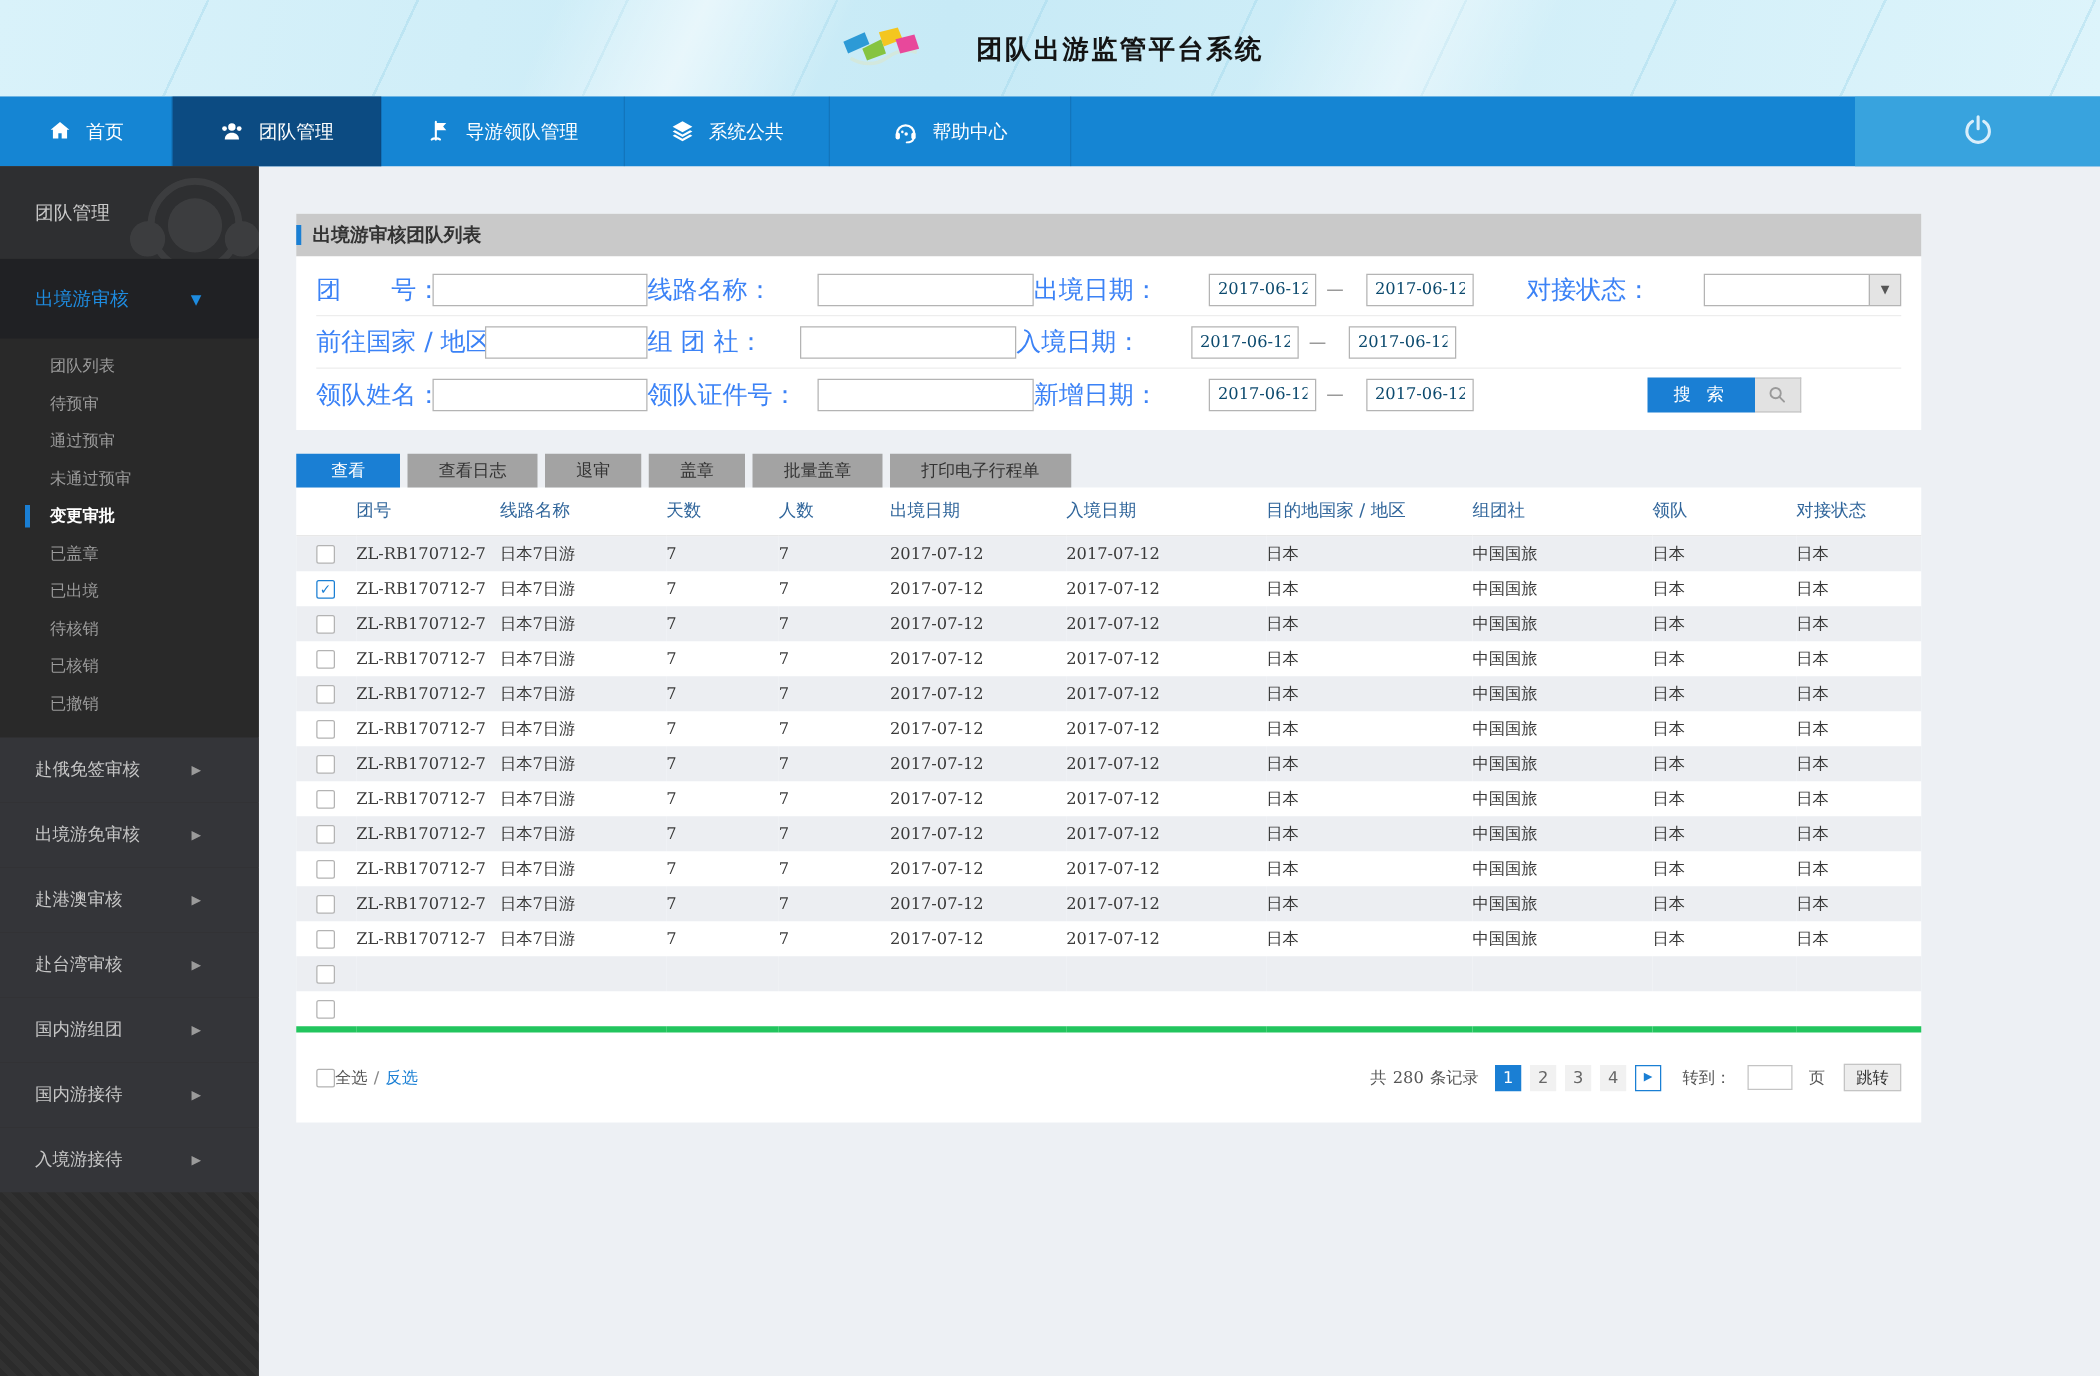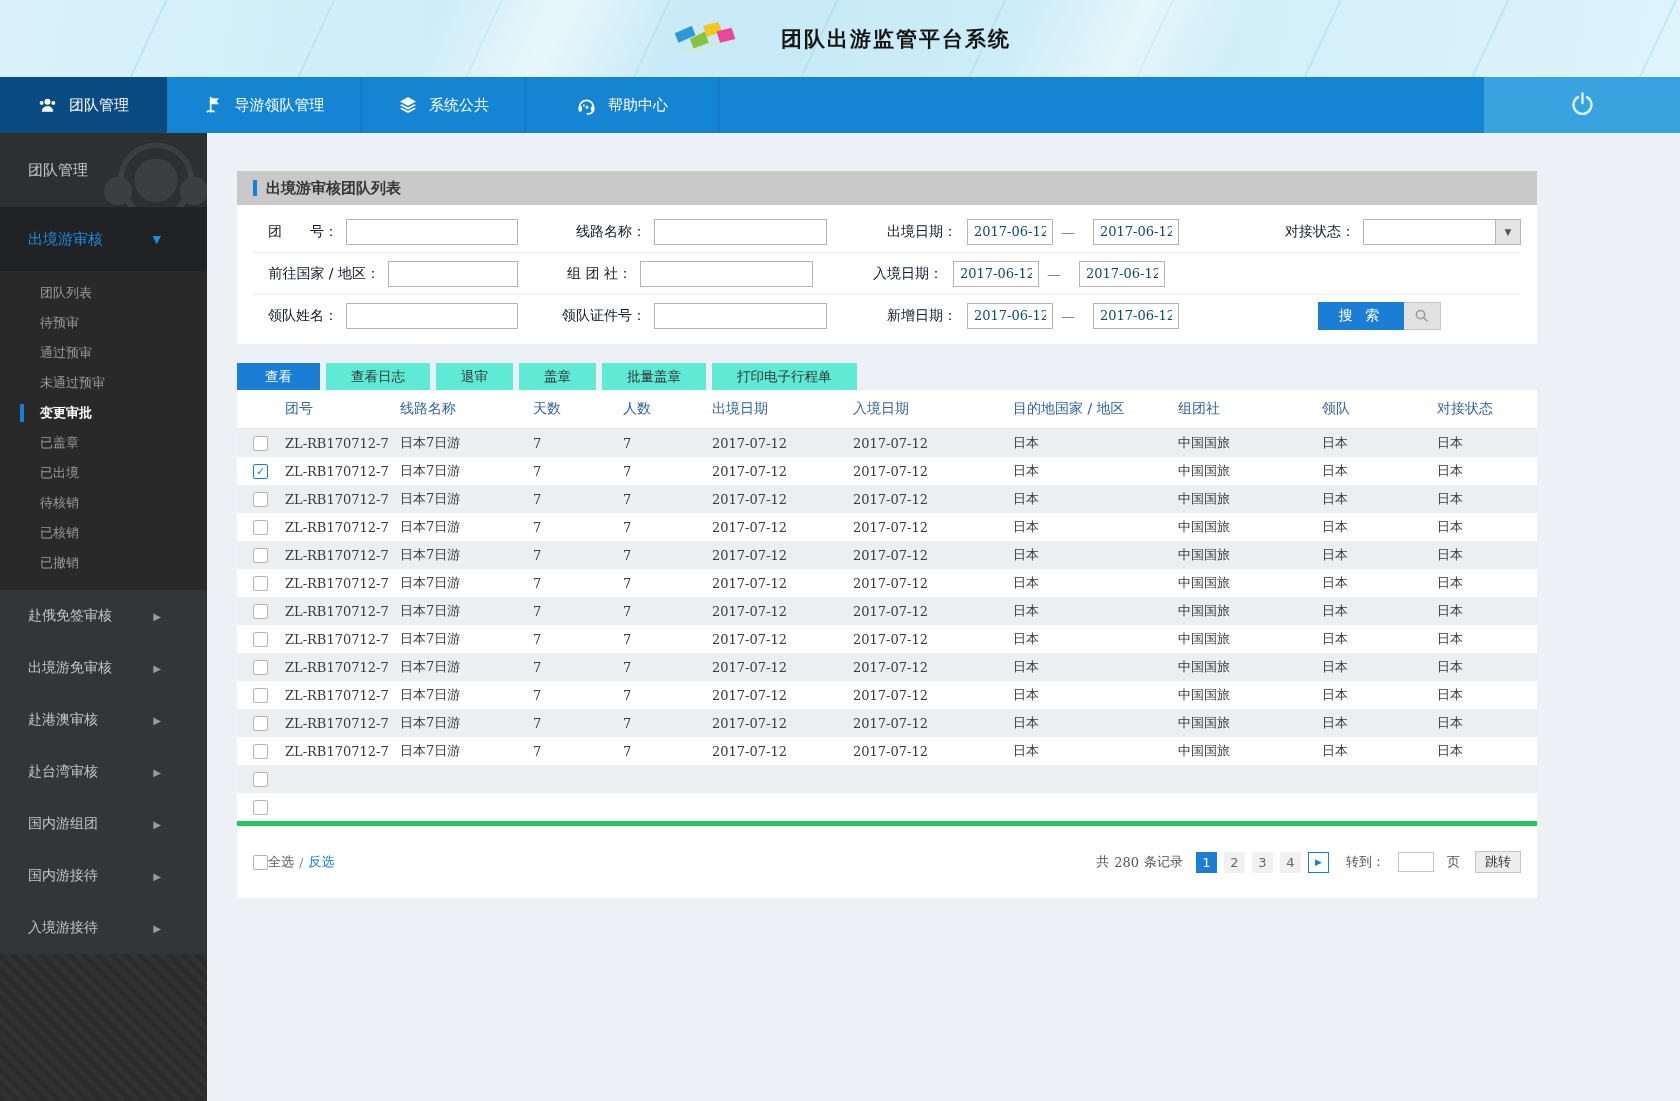--- a/index.html
+++ b/index.html
@@ -45,27 +45,27 @@
   .sb-sub.active .bar{display:block;}
   .sb-group{height:52px;background:#343539;display:flex;align-items:center;justify-content:space-between;
             padding:0 46px 0 28px;font-size:14px;color:#c6c6c6;cursor:pointer;}
   .sb-tri{font-size:10px;color:#9a9a9a;}
   .sb-stripes{flex:1;background:repeating-linear-gradient(45deg,#2b2b2b 0 5px,#313131 5px 10px);}
 
   
   .main{flex:1;padding:38px 0 0 30px;}
   .card{width:1300px;background:#fff;box-sizing:border-box;}
   .panel-title{height:34px;background:#c9c9c9;display:flex;align-items:center;gap:9px;
-               padding-left:16px;font-size:15px;font-weight:bold;color:#333;}
+               padding-left:0;font-size:15px;font-weight:bold;color:#333;}
   .accent{width:4px;height:16px;background:#1a7fd4;flex:none;}
 
   .form{padding:6px 16px 8px;}
   .frow{height:41px;display:flex;align-items:center;border-bottom:1px solid #ededed;}
   .frow:last-child{border-bottom:none;}
-  .lb{font-size:14px;color:#0f172a;text-align:right;white-space:nowrap;flex:none;}
+  .lb{font-size:20px;color:#3b82f6;text-align:left;white-space:nowrap;flex:none;}
   .w85{width:85px;}.w127{width:127px;}.w128{width:128px;}.w130{width:130px;}.w134{width:134px;margin-left:0;}
   .tin{height:26px;box-sizing:border-box;border:1px solid #b4b4b4;background:#fff;
        font-size:13px;padding:0 6px;outline:none;flex:none;}
   .in172{width:172px;margin-left:8px;}
   .in130{width:130px;margin-left:8px;}
   .in173{width:173px;margin-left:8px;}
   .din{width:86px;margin-left:10px;text-align:center;color:#0c4a6e;
        font-family:"DejaVu Serif","Liberation Serif",serif;}
   .dash{width:30px;text-align:center;color:#888;font-size:14px;flex:none;}
   .select{height:26px;box-sizing:border-box;border:1px solid #b4b4b4;background:#fff;flex:1;
@@ -73,21 +73,21 @@
   .select-caretbox{position:absolute;right:0;top:0;bottom:0;width:24px;background:#e4e4e4;
           border-left:1px solid #b4b4b4;display:flex;align-items:center;justify-content:center;
           font-size:9px;color:#555;}
   .search-group{display:flex;margin-left:139px;}
   .search-btn{width:86px;height:28px;background:#1a7fd4;color:#fff;border:none;font-size:14px;
               letter-spacing:4px;cursor:pointer;font-family:inherit;}
   .search-mag{width:37px;height:28px;box-sizing:border-box;background:#e2e2e2;border:1px solid #c6c6c6;
               border-left:none;display:flex;align-items:center;justify-content:center;cursor:pointer;}
 
   .tabs{margin-top:19px;display:flex;gap:6px;}
-  .tab{height:27px;padding:0 25px;background:#5eead4;border:none;color:#333;font-size:13.5px;
+  .tab{height:27px;padding:0 25px;background:#a3a3a3;border:none;color:#333;font-size:13.5px;
        cursor:pointer;font-family:inherit;}
   .tab.active{background:#1a7fd4;color:#fff;}
 
   .table-card{padding-bottom:16px;}
   table{border-collapse:collapse;table-layout:fixed;width:1300px;border-bottom:5px solid #22c55e;}
   thead th{height:38px;font-weight:normal;font-size:14px;color:#31669b;text-align:left;
            border-bottom:1px solid #e8e8e8;padding:0;}
   tbody td{height:28px;font-size:13px;color:#3a3a3a;padding:0;
            font-family:"DejaVu Serif","Liberation Serif",serif;}
   tr.alt{background:#eceef2;}
@@ -125,20 +125,28 @@
       <polygon points="6,15 24,7 28,17 10,25" fill="#2d9ad6"></polygon>
       <polygon points="22,21 38,13 42,25 26,31" fill="#86c440"></polygon>
       <polygon points="36,7 52,3 56,13 40,19" fill="#f4c61f"></polygon>
       <polygon points="50,13 66,9 70,21 54,25" fill="#e8489b"></polygon>
     </svg>
     <h1 class="app-title">团队出游监管平台系统</h1>
   </div>
 </header>
 
 <nav class="nav">
+  <div class="nav-item" style="width:137px">
+    <span class="nicon">
+      <svg viewBox="0 0 24 24" width="20" height="20">
+          <path d="M12 3 3 10.5h2.2V19h5.2v-5h3.2v5h5.2v-8.5H21z" fill="#fff"></path>
+        </svg>
+    </span>
+    <span>首页</span>
+  </div>
   <div class="nav-item active" style="width:166px">
     <span class="nicon">
       <svg viewBox="0 0 24 24" width="21" height="21">
         <circle cx="5.3" cy="9" r="2.2" fill="#fff"></circle>
           <circle cx="18.7" cy="9" r="2.2" fill="#fff"></circle>
         <circle cx="12" cy="7.6" r="3.4" fill="#fff"></circle>
         <path d="M5.5 19c0-3.9 2.9-6.1 6.5-6.1s6.5 2.2 6.5 6.1z" fill="#fff"></path>
       </svg>
     </span>
     <span>团队管理</span>

